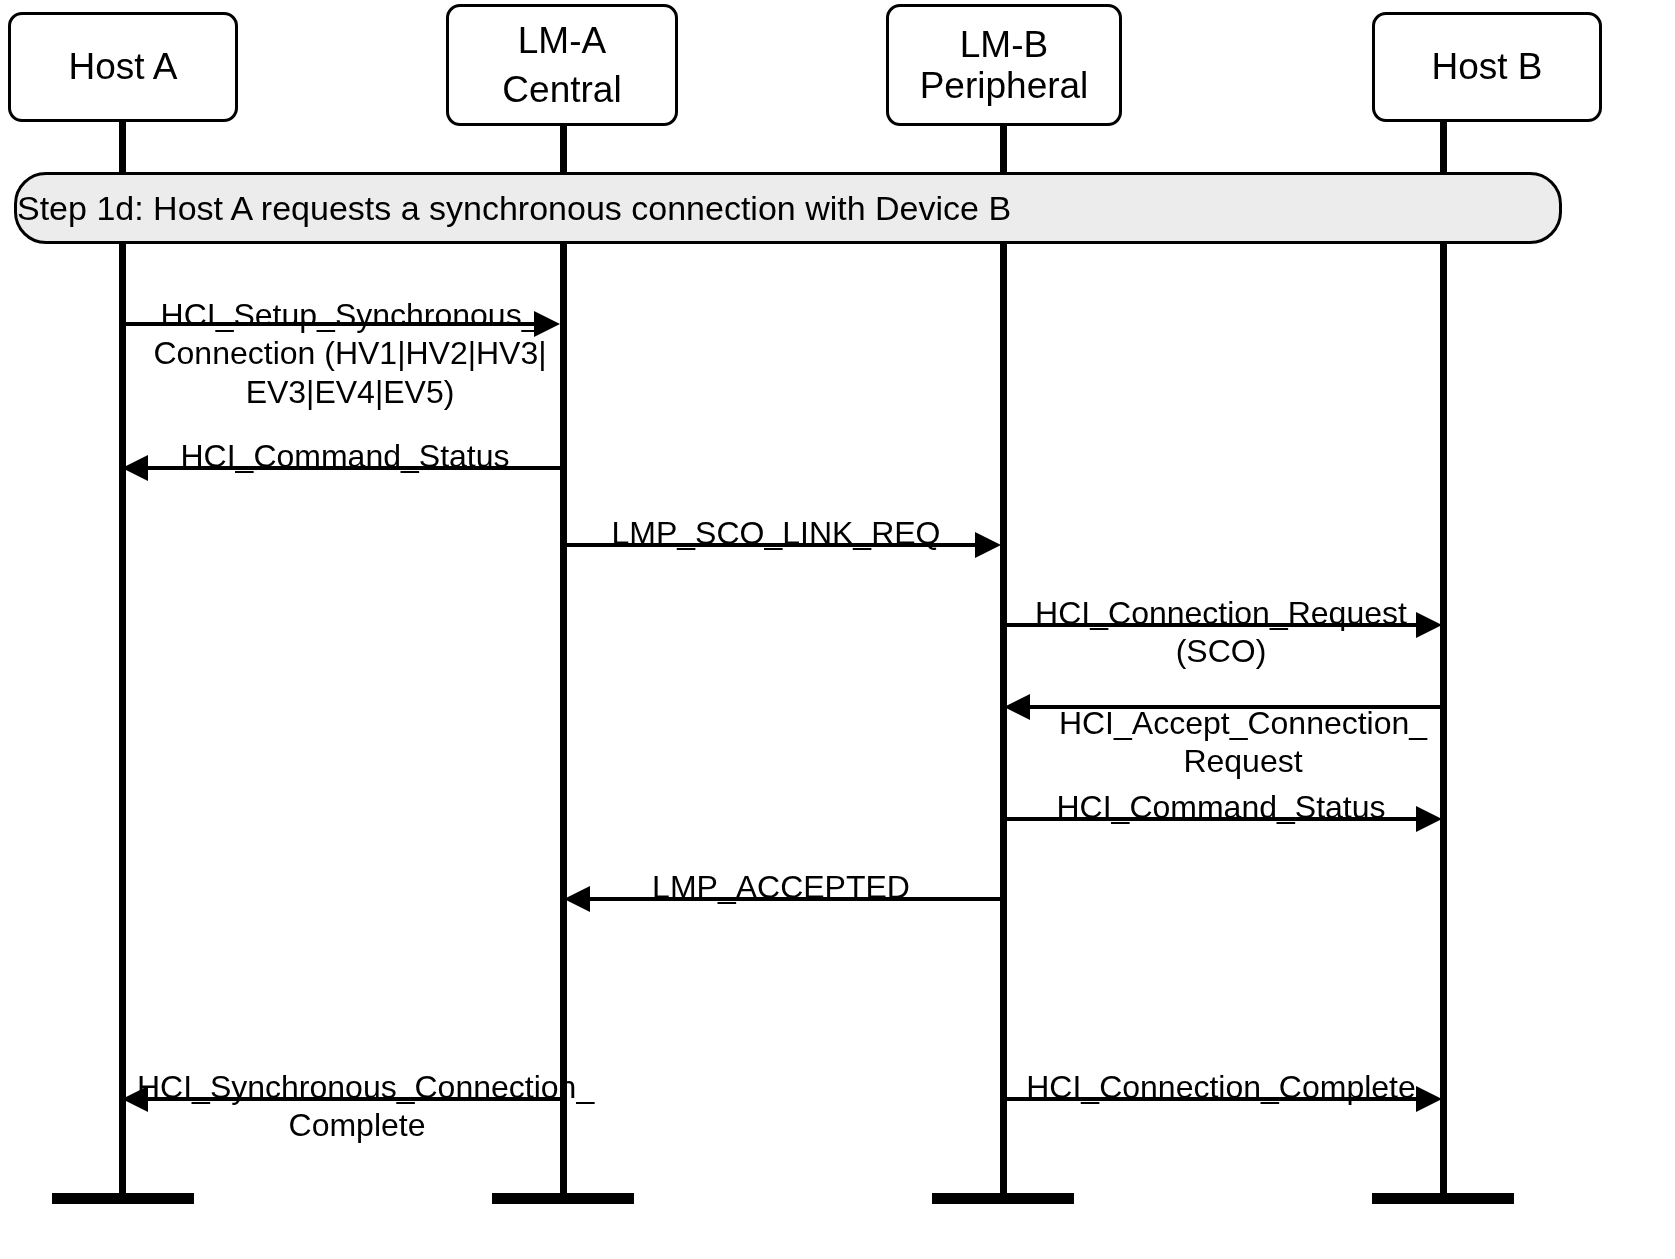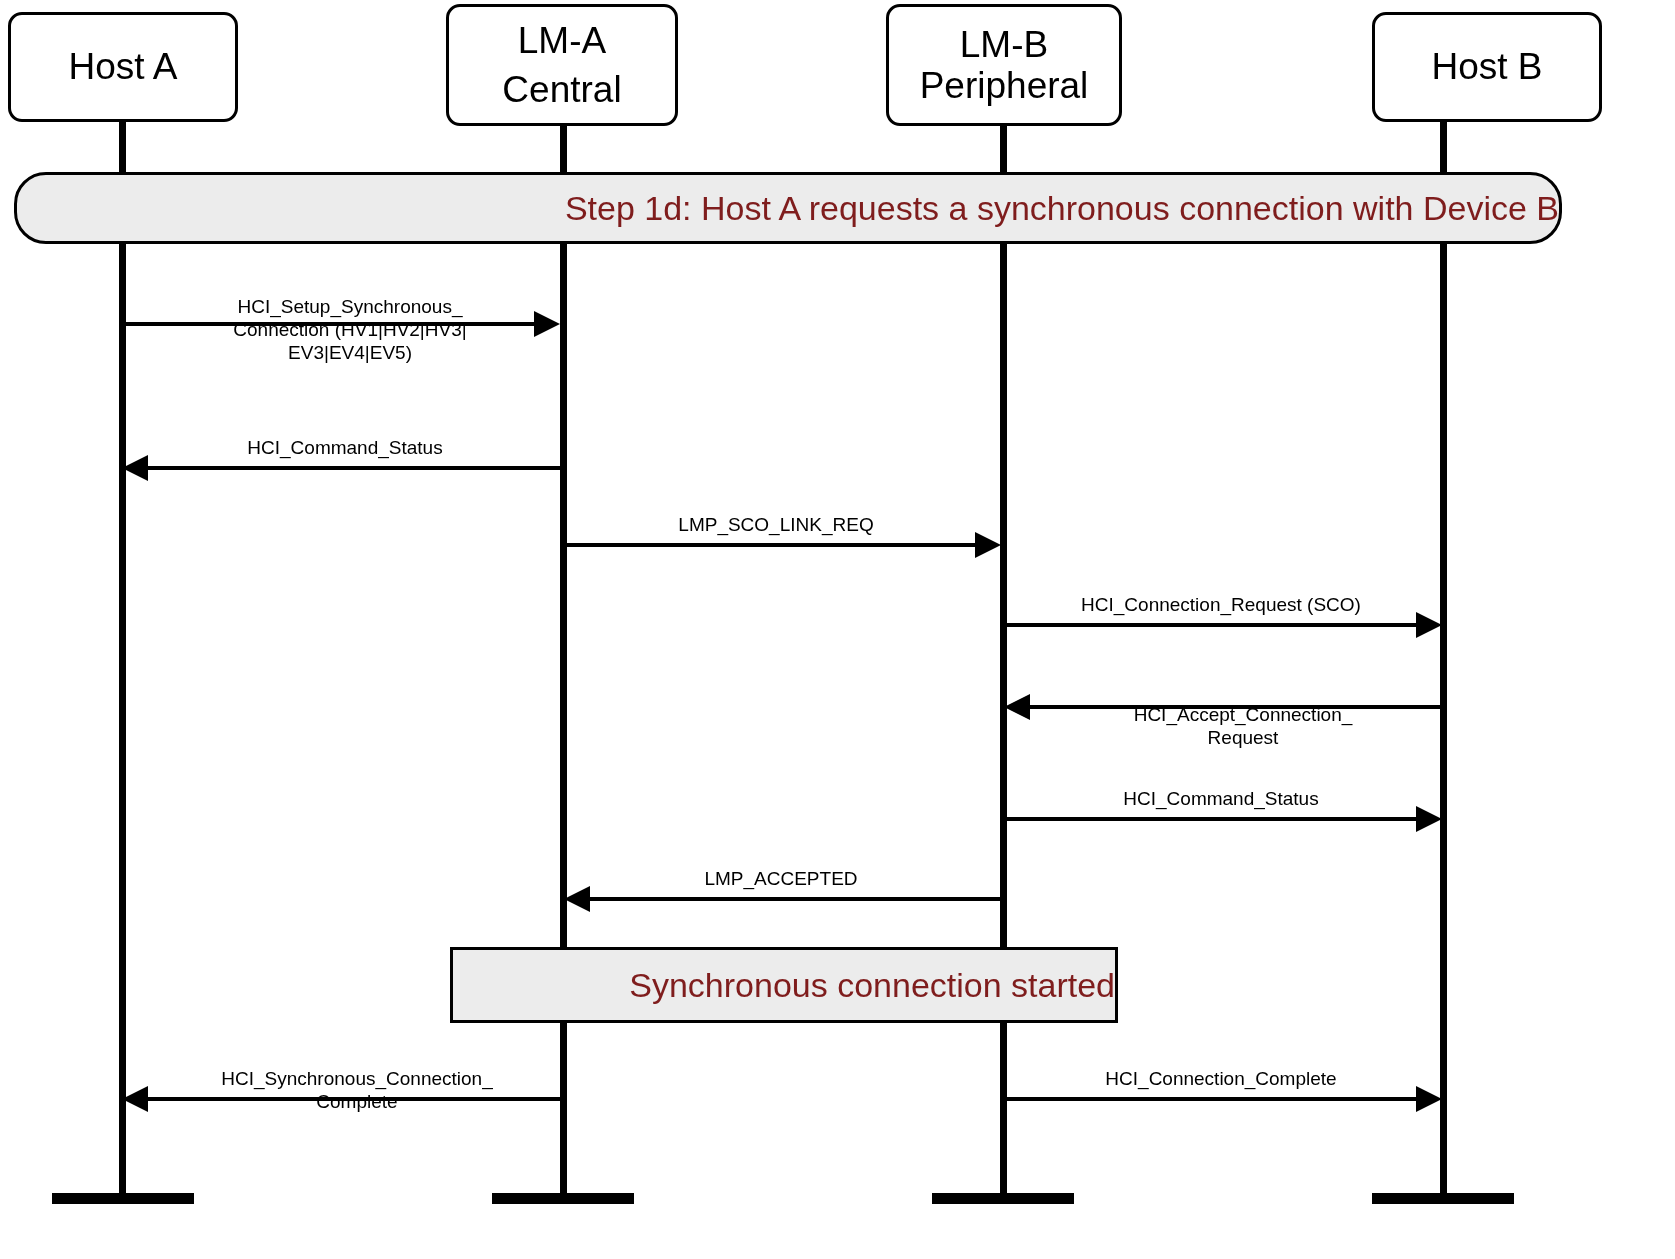--- a/index.html
+++ b/index.html
@@ -42,23 +42,23 @@
     height: 11px;
     background: #000;
   }
   .band {
     position: absolute;
     box-sizing: border-box;
     border: 3px solid #000;
     background: #ececec;
     display: flex;
     align-items: center;
-    justify-content: flex-end;
+    justify-content: flex-start;
     text-align: center;
-    color: #7f1d1d;
+    color: #000000;
   }
   .band.rounded {
     border-radius: 32px;
     font-size: 34px;
   }
   .band.square {
     font-size: 34px;
   }
   .arrow-line {
     position: absolute;
@@ -74,21 +74,21 @@
   }
   .arrow-head.right {
     border-left: 26px solid #000;
   }
   .arrow-head.left {
     border-right: 26px solid #000;
   }
   .msg-label {
     position: absolute;
     text-align: center;
-    font-size: 19px;
+    font-size: 32px;
     line-height: 1.2;
     color: #000;
     white-space: pre-line;
   }
 </style>
 </head>
 <body>
 
 <div id="diagram">
 
@@ -140,23 +140,20 @@
   <div class="arrow-head left" style="left:1004px; top:694px;"></div>
 
   <div class="msg-label" style="left:1006px; top:788px; width:430px;">HCI_Command_Status</div>
   <div class="arrow-line" style="left:1004px; top:817px; width:412px;"></div>
   <div class="arrow-head right" style="left:1416px; top:806px;"></div>
 
   <div class="msg-label" style="left:566px; top:868px; width:430px;">LMP_ACCEPTED</div>
   <div class="arrow-line" style="left:590px; top:897px; width:414px;"></div>
   <div class="arrow-head left" style="left:564px; top:886px;"></div>
 
-  <div class="band square" style="left:450px; top:947px; width:668px; height:76px;">
-    <span>Synchronous connection started</span>
-  </div>
 
   <div class="msg-label" style="left:137px; top:1068px; width:440px;">HCI_Synchronous_Connection_
 Complete</div>
   <div class="arrow-line" style="left:148px; top:1097px; width:418px;"></div>
   <div class="arrow-head left" style="left:122px; top:1086px;"></div>
 
   <div class="msg-label" style="left:1006px; top:1068px; width:430px;">HCI_Connection_Complete</div>
   <div class="arrow-line" style="left:1004px; top:1097px; width:412px;"></div>
   <div class="arrow-head right" style="left:1416px; top:1086px;"></div>
 

